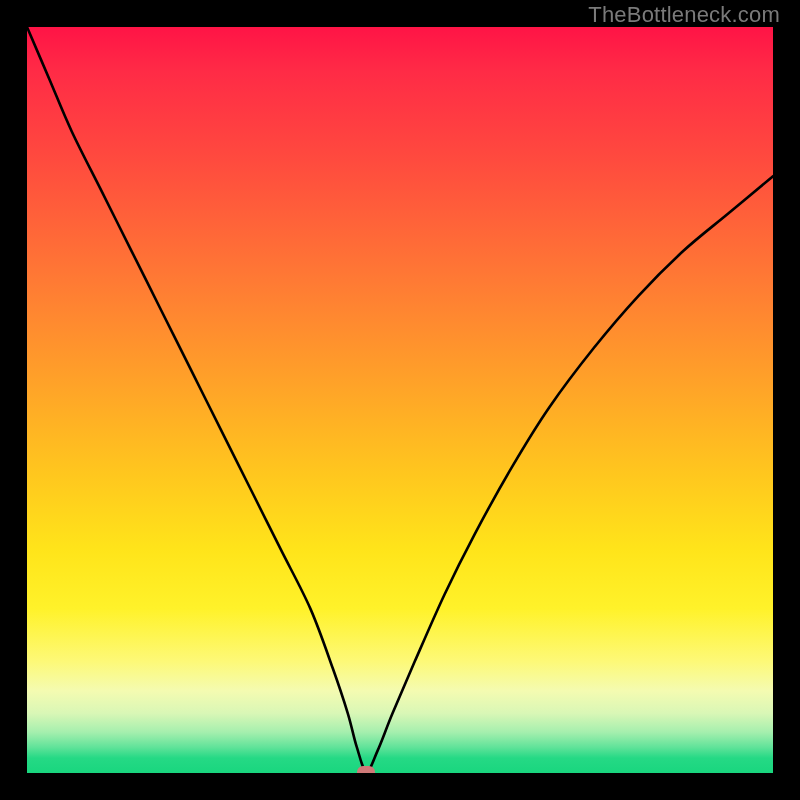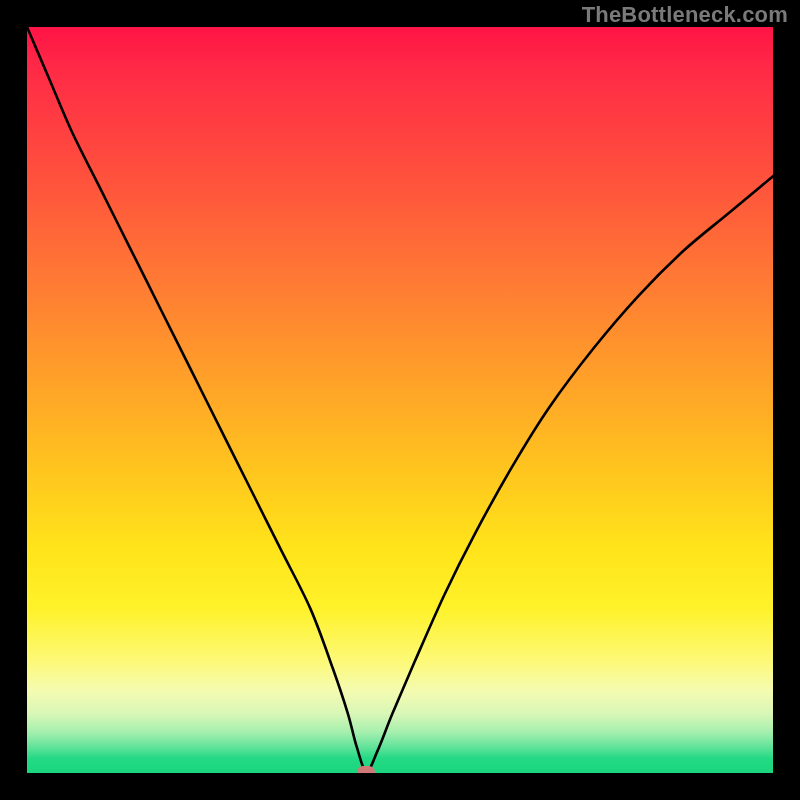--- a/index.html
+++ b/index.html
@@ -13,24 +13,24 @@
   }
   .outer {
     position: relative;
     width: 800px;
     height: 800px;
     background: #000;
   }
   .watermark {
     position: absolute;
     top: 2px;
-    right: 12px;
+    right: 20px;
     color: #7a7a7a;
     font-size: 22px;
-    font-weight: 700;
+    font-weight: 400;
     letter-spacing: 0.2px;
     z-index: 5;
     user-select: none;
   }
   .plot-area {
     position: absolute;
     left: 27px;
     top: 27px;
     width: 746px;
     height: 746px;

